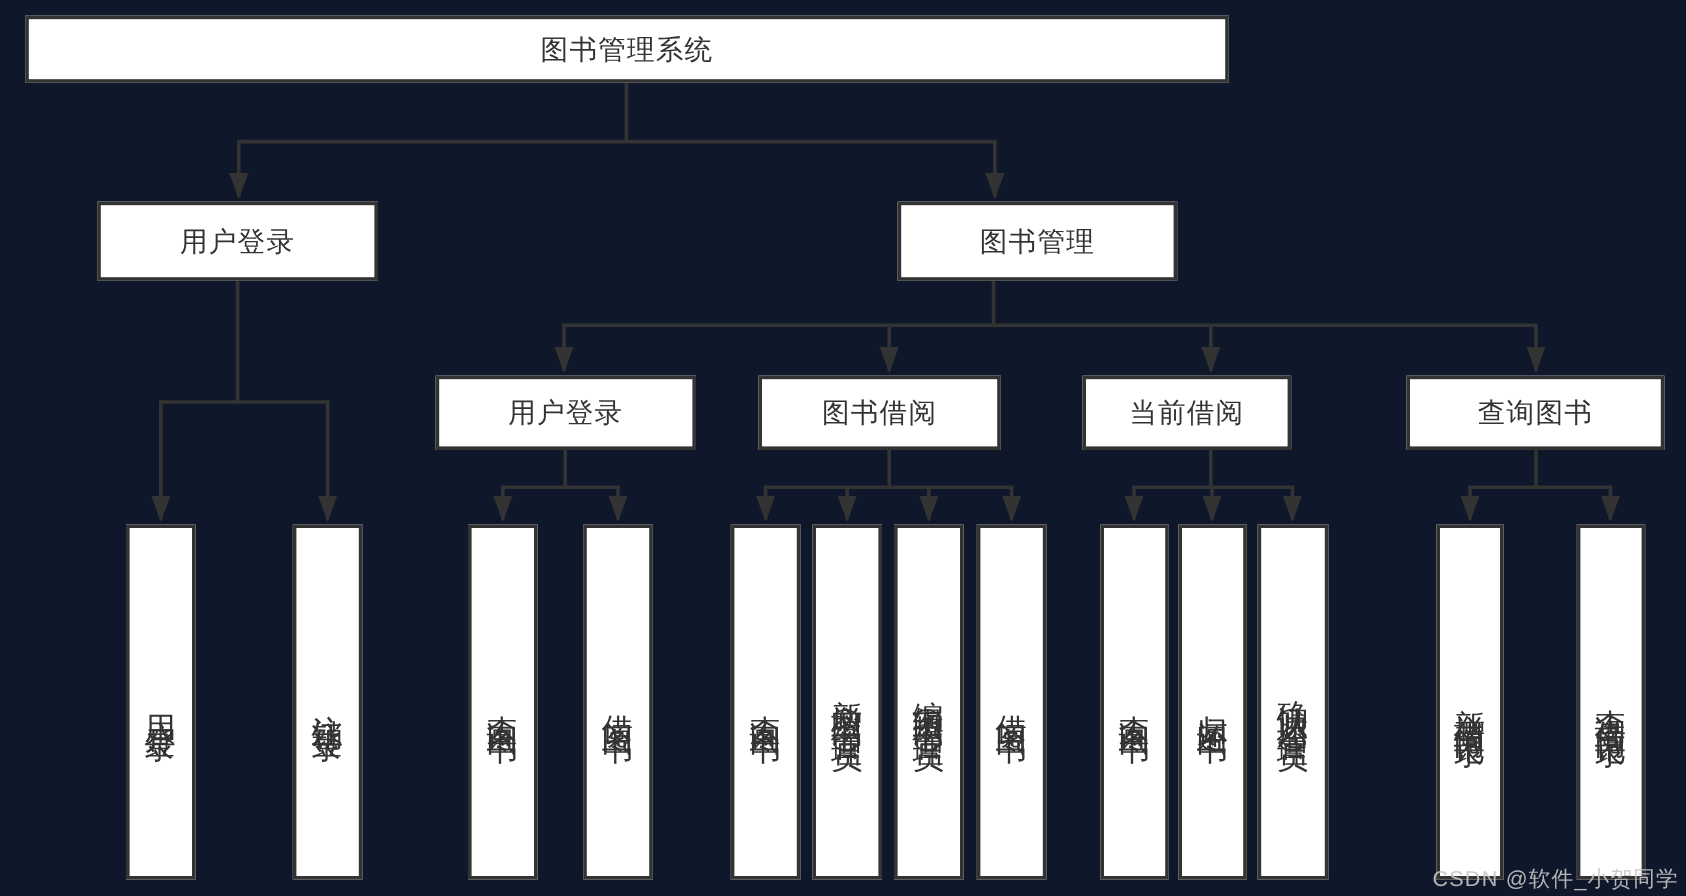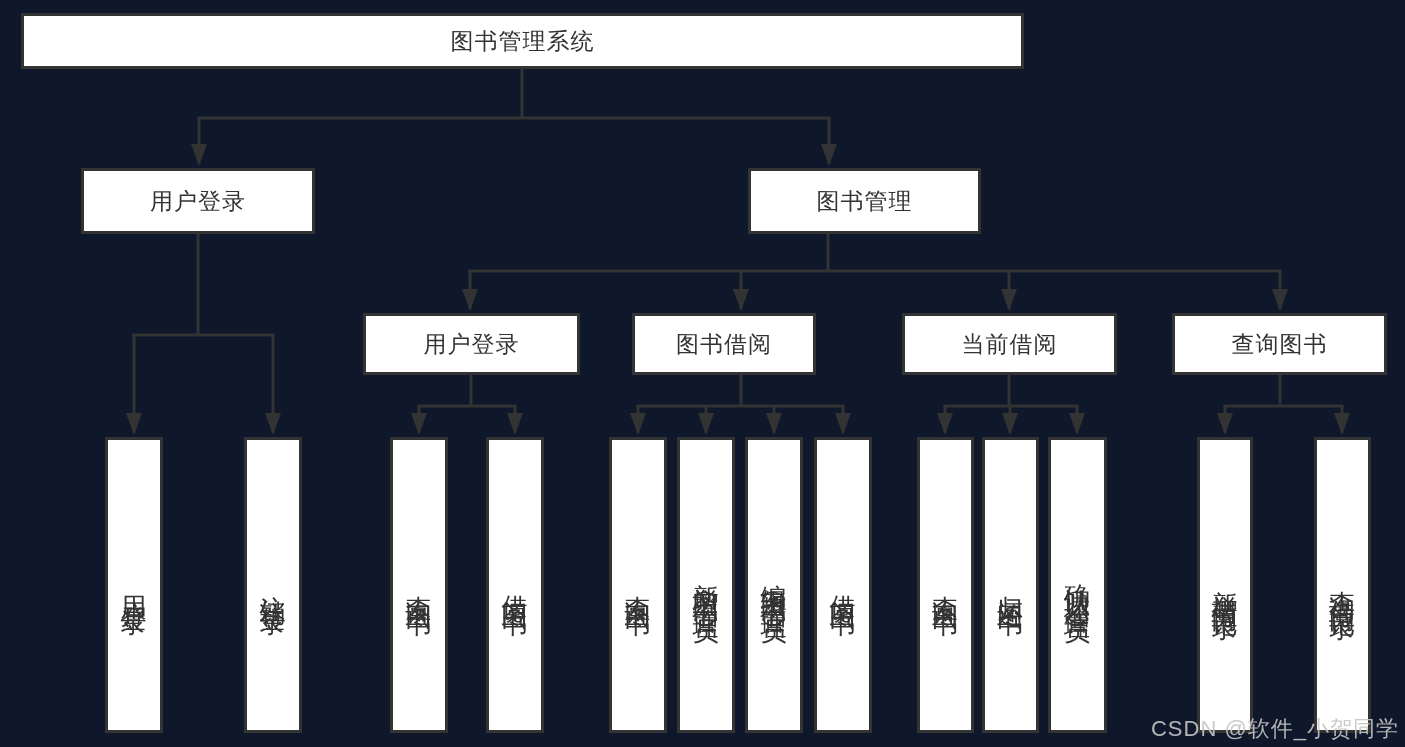--- a/index.html
+++ b/index.html
@@ -34,21 +34,21 @@
   .leaf span {
     writing-mode: vertical-rl;
     font-size: 26px;
     letter-spacing: 5px;
     line-height: 1;
   }
   .watermark {
     position: absolute;
     right: 6px;
     bottom: 3px;
-    font-size: 22px;
+    font-size: 18px;
     letter-spacing: 1px;
     color: #c6c6c6;
     opacity: 0.9;
     white-space: nowrap;
     z-index: 5;
   }
 </style>
 </head>
 <body>
 
@@ -111,24 +111,24 @@
   <div class="box hbox l2" style="left:81px; width:234px;">
     <span>用户登录</span>
   </div>
   <div class="box hbox l2" style="left:748px; width:233px;">
     <span>图书管理</span>
   </div>
 
   <div class="box hbox l3" style="left:363px; width:217px;">
     <span>用户登录</span>
   </div>
-  <div class="box hbox l3" style="left:632px; width:184px;">
+  <div class="box hbox l3" style="left:632px; width:202px;">
     <span>图书借阅</span>
   </div>
-  <div class="box hbox l3" style="left:902px; width:215px;">
+  <div class="box hbox l3" style="left:902px; width:174px;">
     <span>当前借阅</span>
   </div>
   <div class="box hbox l3" style="left:1172px; width:215px;">
     <span>查询图书</span>
   </div>
 
   <div class="box leaf" style="left:105px; width:58px;">
     <span>用户登录</span>
   </div>
   <div class="box leaf" style="left:244px; width:58px;">

